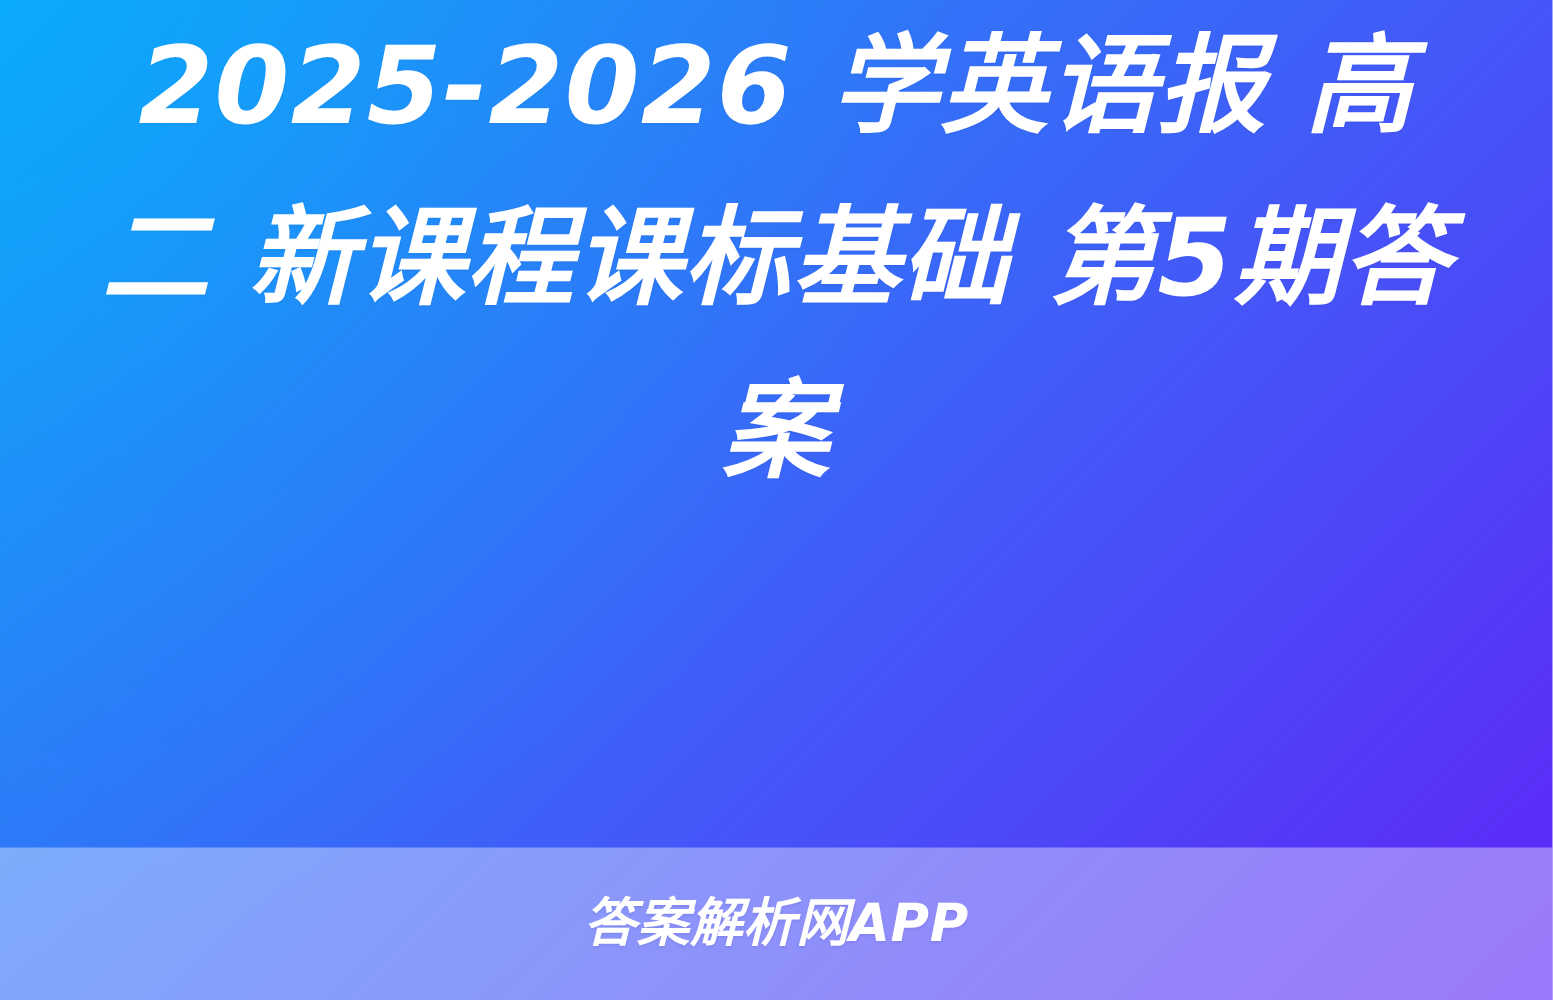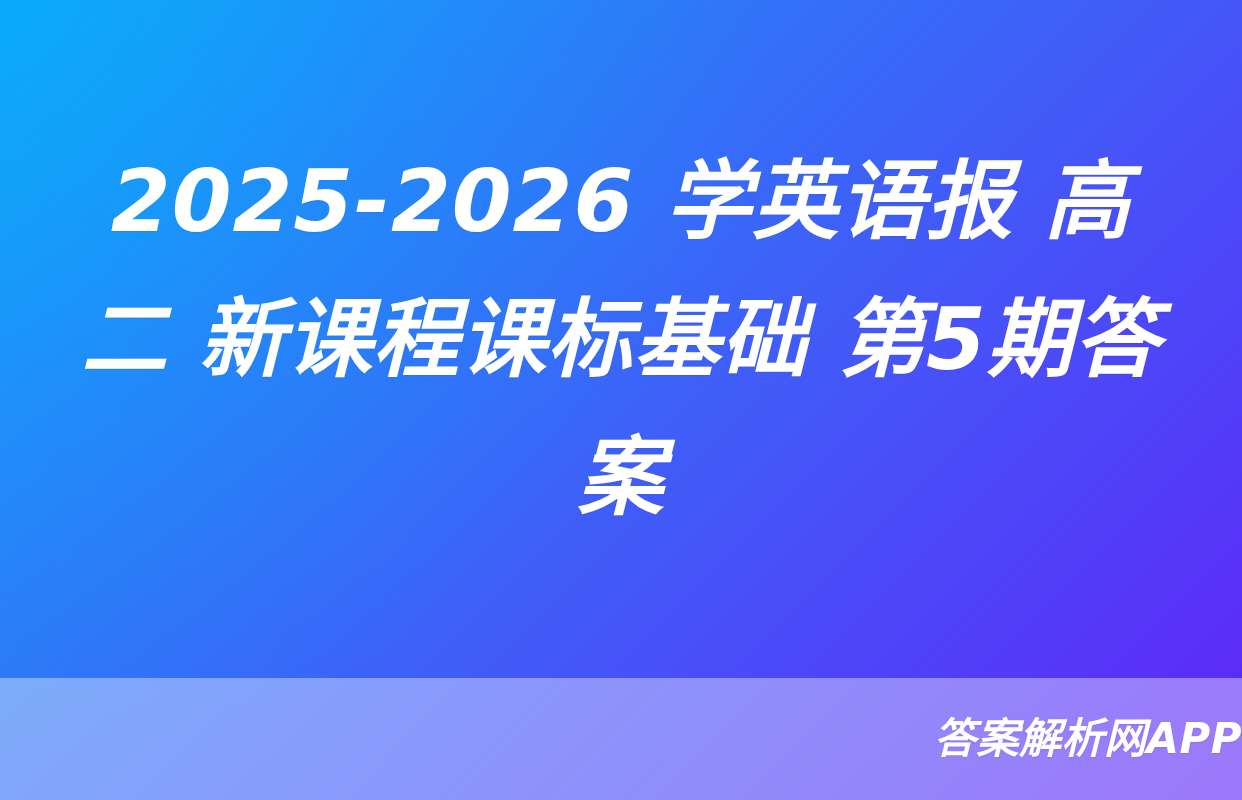--- a/index.html
+++ b/index.html
@@ -45,21 +45,21 @@
   }
 
   
   .headline-wrap {
     position: absolute;
     left: 0;
     top: 0;
     width: 1242px;
     height: 678px;
     display: flex;
-    align-items: center;
+    align-items: flex-start;
     justify-content: center;
     padding: 0 40px;
     box-sizing: border-box;
   }
   .headline {
     margin: 0;
     width: 1100px;
     text-align: center;
     color: #ffffff;
     font-family: "DejaVu Sans", "Liberation Sans", sans-serif;
@@ -75,21 +75,21 @@
   
   .footer-band {
     position: absolute;
     left: 0;
     top: 678px;
     width: 1242px;
     height: 122px;
     background: rgba(255,255,255,0.38);
     display: flex;
     align-items: center;
-    justify-content: flex-end;
+    justify-content: center;
   }
   .footer-brand {
     margin: 0;
     color: #ffffff;
     font-family: "DejaVu Sans", "Liberation Sans", sans-serif;
     font-size: 42px;
     line-height: 1;
     font-weight: 700;
     font-style: italic;
     letter-spacing: 0.5px;

